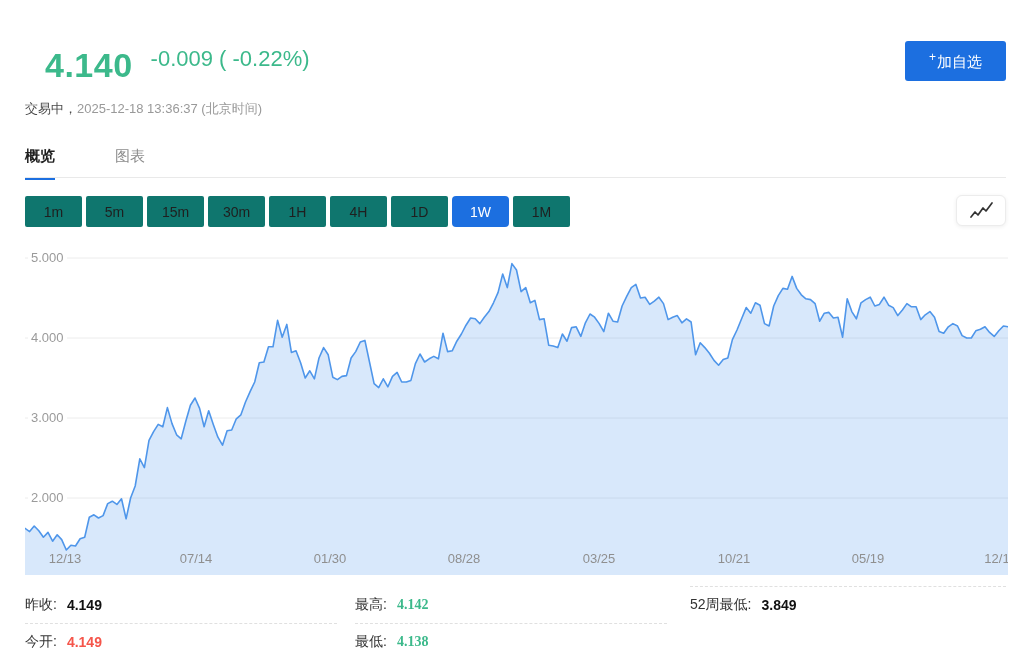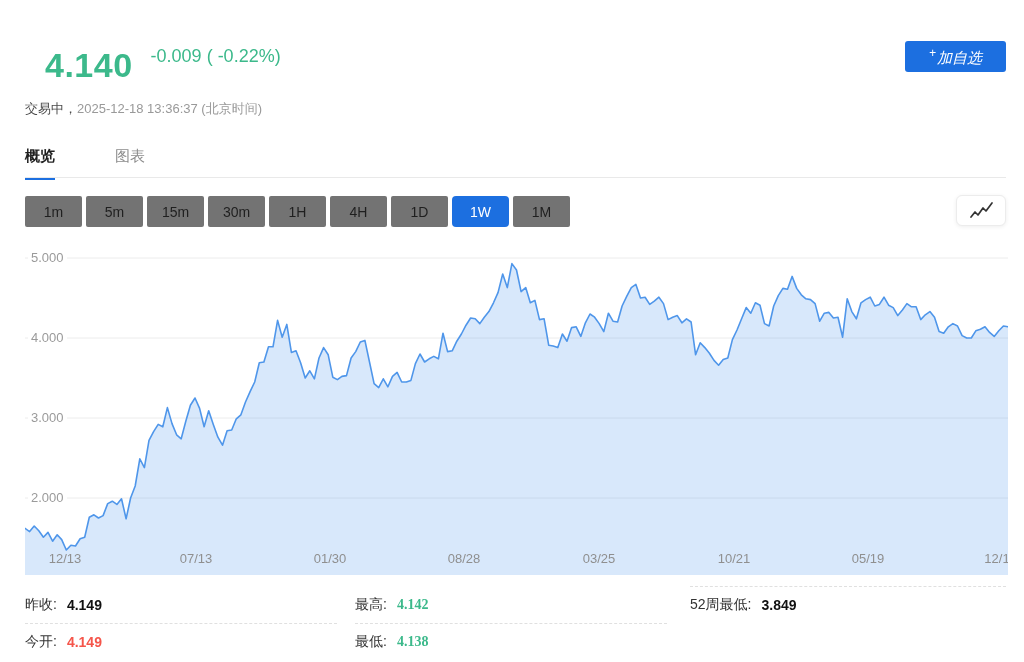--- a/index.html
+++ b/index.html
@@ -13,40 +13,40 @@
     width: 1024px; height: 662px;
     font-family: "Liberation Sans", "DejaVu Sans", sans-serif;
     position: relative; overflow: hidden;
   }
   .page { position: relative; width: 1024px; height: 662px; background: #fff; }
 
   
   .title { position: absolute; left: 25px; top: 13px; font-size: 19px; font-weight: 700; color: #1f1f1f; }
   .price-row { position: absolute; left: 25px; top: 46px; display: flex; align-items: flex-start; gap: 18px; margin-left: 20px; }
   .price { font-size: 34px; font-weight: 700; color: var(--green); letter-spacing: 0.5px; }
-  .change { font-size: 18px; color: var(--green); }
+  .change { font-size: 22px; color: var(--green); }
   .status { position: absolute; left: 25px; top: 100px; font-size: 13px; color: #999; }
   .status .prefix { color: #4a4a4a; }
   .add-btn {
-    position: absolute; left: 905px; top: 41px; width: 101px; height: 31px;
+    position: absolute; left: 905px; top: 41px; width: 101px; height: 40px;
     background: var(--blue); color: #fff; border: none; border-radius: 3px;
-    font-size: 15px; cursor: pointer; font-family: inherit; font-style: italic;
+    font-size: 15px; cursor: pointer; font-family: inherit;
   }
   .add-btn .plus { font-size: 12px; vertical-align: 6px; margin-right: 1px; }
 
   
   .tabs { position: absolute; left: 25px; top: 147px; display: flex; gap: 60px; font-size: 15px; }
   .tab { color: #8b8b8b; padding-bottom: 11px; cursor: pointer; }
   .tab.active { color: #1f1f1f; font-weight: 700; border-bottom: 3px solid var(--blue); }
   .tabs-divider { position: absolute; left: 25px; right: 18px; top: 177px; height: 1px; background: #e9e9e9; }
 
   
   .ranges { position: absolute; left: 25px; top: 196px; display: flex; gap: 4px; }
   .range-btn {
-    width: 57px; height: 31px; background: #737373; border: none; border-radius: 2px;
+    width: 57px; height: 31px; background: #0f766e; border: none; border-radius: 2px;
     font-size: 14px; color: #1f1f1f; cursor: pointer; font-family: inherit;
   }
   .range-btn.selected { background: var(--blue); color: #fff; border-radius: 4px; }
   .chart-type-btn {
     position: absolute; left: 956px; top: 195px; width: 50px; height: 31px;
     background: #fff; border: 1px solid #ececec; border-radius: 6px;
     box-shadow: 0 1px 4px rgba(0,0,0,0.07); cursor: pointer;
     display: flex; align-items: center; justify-content: center;
   }
 
@@ -125,21 +125,21 @@
         <line x1="0" x2="983" y1="178.0" y2="178.0" stroke="#ececec" stroke-width="1"></line>
         <line x1="0" x2="983" y1="258.0" y2="258.0" stroke="#ececec" stroke-width="1"></line>
         <path d="M0.0,288.4L4.6,291.6L9.2,286.0L13.8,290.8L18.4,297.2L23.0,292.4L27.6,301.2L32.2,294.8L36.7,299.6L41.3,310.0L45.9,305.2L50.5,306.0L55.1,298.8L59.7,297.2L64.3,277.2L68.9,274.8L73.5,278.0L78.1,275.6L82.7,263.6L87.3,261.2L91.9,264.4L96.5,258.8L101.1,278.8L105.6,258.0L110.2,246.0L114.8,218.8L119.4,227.6L124.0,200.4L128.6,191.6L133.2,184.4L137.8,186.8L142.4,167.6L147.0,183.6L151.6,194.8L156.2,198.8L160.8,181.2L165.4,165.2L170.0,158.0L174.6,168.4L179.1,186.8L183.7,170.8L188.3,184.4L192.9,197.2L197.5,205.2L202.1,190.8L206.7,190.0L211.3,178.8L215.9,174.8L220.5,162.0L225.1,151.6L229.7,142.0L234.3,122.8L238.9,122.0L243.5,106.8L248.0,106.8L252.6,80.4L257.2,97.2L261.8,84.4L266.4,112.4L271.0,110.8L275.6,122.8L280.2,138.0L284.8,130.8L289.4,138.8L294.0,118.0L298.6,107.6L303.2,114.8L307.8,137.2L312.4,139.6L316.9,136.4L321.5,135.6L326.1,118.0L330.7,111.6L335.3,102.0L339.9,100.4L344.5,122.0L349.1,143.6L353.7,147.6L358.3,138.8L362.9,146.8L367.5,136.4L372.1,132.4L376.7,142.0L381.3,142.0L385.9,140.4L390.4,123.6L395.0,114.0L399.6,122.0L404.2,118.8L408.8,116.4L413.4,118.8L418.0,93.2L422.6,111.6L427.2,110.8L431.8,101.2L436.4,94.0L441.0,85.2L445.6,78.0L450.2,78.8L454.8,83.6L459.3,77.2L463.9,71.6L468.5,62.8L473.1,52.4L477.7,34.0L482.3,47.6L486.9,23.6L491.5,30.0L496.1,51.6L500.7,47.6L505.3,62.8L509.9,60.4L514.5,79.6L519.1,78.8L523.7,105.2L528.2,106.0L532.8,107.6L537.4,94.0L542.0,101.2L546.6,87.6L551.2,86.8L555.8,96.4L560.4,82.8L565.0,74.0L569.6,77.2L574.2,83.6L578.8,91.6L583.4,73.2L588.0,81.2L592.6,82.0L597.1,66.0L601.7,56.4L606.3,47.6L610.9,44.4L615.5,58.0L620.1,57.2L624.7,64.4L629.3,61.2L633.9,57.2L638.5,63.6L643.1,79.6L647.7,77.2L652.3,75.6L656.9,82.8L661.5,78.8L666.1,82.0L670.6,114.8L675.2,102.8L679.8,107.6L684.4,113.2L689.0,120.4L693.6,125.2L698.2,119.6L702.8,118.0L707.4,99.6L712.0,90.0L716.6,78.8L721.2,67.6L725.8,73.2L730.4,62.8L735.0,65.2L739.5,83.6L744.1,86.0L748.7,66.0L753.3,55.6L757.9,48.4L762.5,49.2L767.1,36.4L771.7,48.4L776.3,54.8L780.9,58.8L785.5,59.6L790.1,63.6L794.7,81.2L799.3,73.2L803.9,72.4L808.4,78.0L813.0,77.2L817.6,97.2L822.2,58.8L826.8,71.6L831.4,78.8L836.0,62.8L840.6,59.6L845.2,57.2L849.8,66.0L854.4,64.4L859.0,57.2L863.6,65.2L868.2,67.6L872.8,75.6L877.4,70.0L881.9,63.6L886.5,66.8L891.1,66.8L895.7,79.6L900.3,74.8L904.9,71.6L909.5,77.2L914.1,91.6L918.7,93.2L923.3,86.8L927.9,83.6L932.5,86.0L937.1,95.6L941.7,98.0L946.3,98.0L950.8,90.8L955.4,89.2L960.0,86.8L964.6,92.4L969.2,96.4L973.8,90.8L978.4,86.0L983.0,86.8L983,335L0,335Z" fill="rgba(77,150,238,0.22)" stroke="none"></path>
         <path d="M0.0,288.4L4.6,291.6L9.2,286.0L13.8,290.8L18.4,297.2L23.0,292.4L27.6,301.2L32.2,294.8L36.7,299.6L41.3,310.0L45.9,305.2L50.5,306.0L55.1,298.8L59.7,297.2L64.3,277.2L68.9,274.8L73.5,278.0L78.1,275.6L82.7,263.6L87.3,261.2L91.9,264.4L96.5,258.8L101.1,278.8L105.6,258.0L110.2,246.0L114.8,218.8L119.4,227.6L124.0,200.4L128.6,191.6L133.2,184.4L137.8,186.8L142.4,167.6L147.0,183.6L151.6,194.8L156.2,198.8L160.8,181.2L165.4,165.2L170.0,158.0L174.6,168.4L179.1,186.8L183.7,170.8L188.3,184.4L192.9,197.2L197.5,205.2L202.1,190.8L206.7,190.0L211.3,178.8L215.9,174.8L220.5,162.0L225.1,151.6L229.7,142.0L234.3,122.8L238.9,122.0L243.5,106.8L248.0,106.8L252.6,80.4L257.2,97.2L261.8,84.4L266.4,112.4L271.0,110.8L275.6,122.8L280.2,138.0L284.8,130.8L289.4,138.8L294.0,118.0L298.6,107.6L303.2,114.8L307.8,137.2L312.4,139.6L316.9,136.4L321.5,135.6L326.1,118.0L330.7,111.6L335.3,102.0L339.9,100.4L344.5,122.0L349.1,143.6L353.7,147.6L358.3,138.8L362.9,146.8L367.5,136.4L372.1,132.4L376.7,142.0L381.3,142.0L385.9,140.4L390.4,123.6L395.0,114.0L399.6,122.0L404.2,118.8L408.8,116.4L413.4,118.8L418.0,93.2L422.6,111.6L427.2,110.8L431.8,101.2L436.4,94.0L441.0,85.2L445.6,78.0L450.2,78.8L454.8,83.6L459.3,77.2L463.9,71.6L468.5,62.8L473.1,52.4L477.7,34.0L482.3,47.6L486.9,23.6L491.5,30.0L496.1,51.6L500.7,47.6L505.3,62.8L509.9,60.4L514.5,79.6L519.1,78.8L523.7,105.2L528.2,106.0L532.8,107.6L537.4,94.0L542.0,101.2L546.6,87.6L551.2,86.8L555.8,96.4L560.4,82.8L565.0,74.0L569.6,77.2L574.2,83.6L578.8,91.6L583.4,73.2L588.0,81.2L592.6,82.0L597.1,66.0L601.7,56.4L606.3,47.6L610.9,44.4L615.5,58.0L620.1,57.2L624.7,64.4L629.3,61.2L633.9,57.2L638.5,63.6L643.1,79.6L647.7,77.2L652.3,75.6L656.9,82.8L661.5,78.8L666.1,82.0L670.6,114.8L675.2,102.8L679.8,107.6L684.4,113.2L689.0,120.4L693.6,125.2L698.2,119.6L702.8,118.0L707.4,99.6L712.0,90.0L716.6,78.8L721.2,67.6L725.8,73.2L730.4,62.8L735.0,65.2L739.5,83.6L744.1,86.0L748.7,66.0L753.3,55.6L757.9,48.4L762.5,49.2L767.1,36.4L771.7,48.4L776.3,54.8L780.9,58.8L785.5,59.6L790.1,63.6L794.7,81.2L799.3,73.2L803.9,72.4L808.4,78.0L813.0,77.2L817.6,97.2L822.2,58.8L826.8,71.6L831.4,78.8L836.0,62.8L840.6,59.6L845.2,57.2L849.8,66.0L854.4,64.4L859.0,57.2L863.6,65.2L868.2,67.6L872.8,75.6L877.4,70.0L881.9,63.6L886.5,66.8L891.1,66.8L895.7,79.6L900.3,74.8L904.9,71.6L909.5,77.2L914.1,91.6L918.7,93.2L923.3,86.8L927.9,83.6L932.5,86.0L937.1,95.6L941.7,98.0L946.3,98.0L950.8,90.8L955.4,89.2L960.0,86.8L964.6,92.4L969.2,96.4L973.8,90.8L978.4,86.0L983.0,86.8" fill="none" stroke="#4f96ea" stroke-width="1.6" stroke-linejoin="round" stroke-linecap="round"></path>
       </svg>
     <div class="ytick" style="top:9px">5.000</div>
     <div class="ytick" style="top:89px">4.000</div>
     <div class="ytick" style="top:169px">3.000</div>
     <div class="ytick" style="top:249px">2.000</div>
     <div class="xtick" style="left:40px">12/13</div>
-    <div class="xtick" style="left:171px">07/13</div>
+    <div class="xtick" style="left:171px">07/14</div>
     <div class="xtick" style="left:305px">01/30</div>
     <div class="xtick" style="left:439px">08/28</div>
     <div class="xtick" style="left:574px">03/25</div>
     <div class="xtick" style="left:709px">10/21</div>
     <div class="xtick" style="left:843px">05/19</div>
     <div class="xtick" style="left:972px">12/1</div>
   </div>
 
   <div class="stats">
     <div class="stat-col c1">

